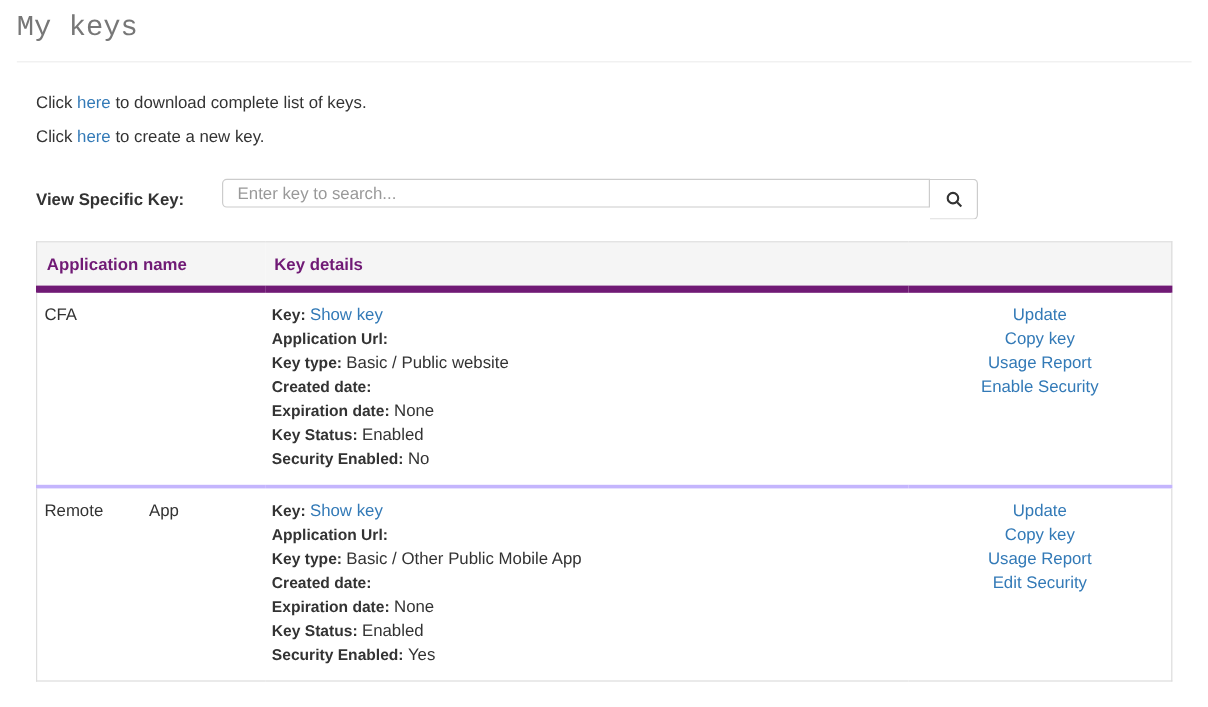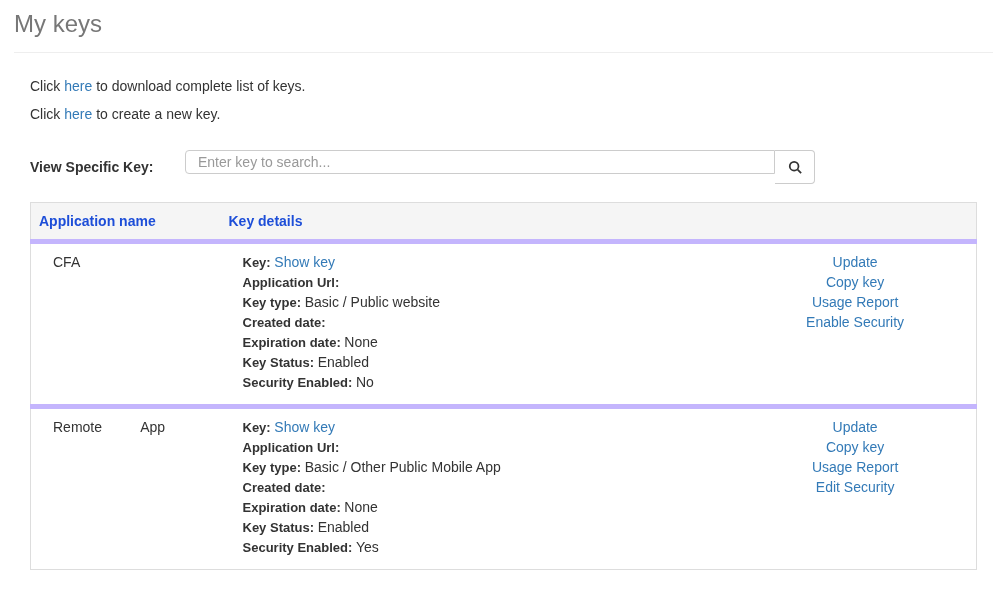--- a/index.html
+++ b/index.html
@@ -7,20 +7,21 @@
     font-family: "Helvetica Neue", Helvetica, Arial, sans-serif;
     color: #333;
     background: #fff;
     padding: 10px 14px;
   }
   h1 {
     font-size: 24px;
     font-weight: 400;
     color: #777;
     margin-bottom: 14px;
+    font-family: Liberation Mono, monospace;
   }
   hr {
     border: none;
     border-top: 1px solid #eee;
     margin-bottom: 25px;
   }
   .intro p {
     font-size: 14px;
     color: #333;
     margin-bottom: 12px;
@@ -74,28 +75,28 @@
     border-collapse: collapse;
     font-size: 14px;
     border: 1px solid #ddd;
     margin-top: 18px;
   }
   th {
     background: #f5f5f5;
     text-align: left;
     font-weight: bold;
     padding: 10px 8px;
-    border-bottom: 4px solid #701a75;
-    color: #1d4ed8;
+    border-bottom: 6px solid #701a75;
+    color: #701a75;
   }
   th:first-child { width: 190px; border-right: none; }
   td {
     vertical-align: top;
-    padding: 10px 22px;
-    border-top: 5px solid #c4b5fd;
+    padding: 10px 6px;
+    border-top: 3px solid #c4b5fd;
     color: #333;
   }
   td.appname { vertical-align: top; }
   .details-line { margin-bottom: 4px; font-size: 14px; }
   .details-line b { font-weight: bold; font-size: 13px; margin-top: 24px; }
   .link { color: #337ab7; cursor: pointer; }
   .actions { text-align: center; }
   .actions div { margin-bottom: 4px; }
 </style>
 </head>

